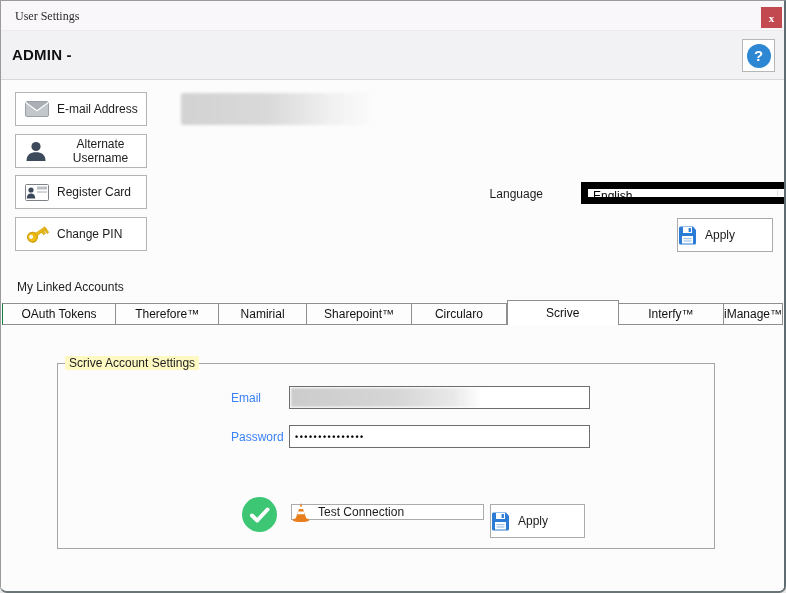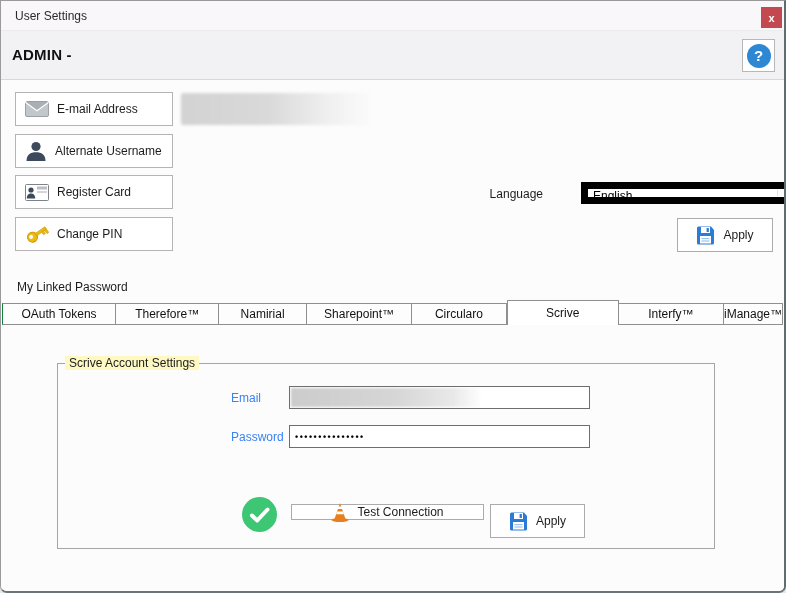--- a/index.html
+++ b/index.html
@@ -8,21 +8,21 @@
 
   .window {
     position:relative; width:786px; height:593px; background:#fcfcfc;
     border:1px solid #9a9a9a; border-right:2px solid #5f6d72;
     border-bottom:2px solid #6a7477; border-radius:0 0 7px 7px; overflow:hidden;
   }
 
   
   .titlebar {
     position:absolute; left:0; top:0; right:0; height:30px;
-    background:#f9f7fa; border-bottom:1px solid #ececec;
+    background:#f9f7fa; border-bottom:1px solid #ececec;font-family:Liberation Serif, serif;
   }
   .titlebar-text {
     position:absolute; left:14px; top:8px; font-size:12px; color:#2b2b2b;
   }
   .close-btn {
     position:absolute; right:2px; top:6px; width:21px; height:21px;
     background:#c1494f; color:#ffffff; font-size:11px; font-weight:bold;
     display:flex; align-items:center; justify-content:center; cursor:default;
   }
 
@@ -43,21 +43,21 @@
   .help-circle {
     width:24px; height:24px; border-radius:50%; background:#2d87d2;
     color:#ffffff; font-size:15px; font-weight:bold;
     display:flex; align-items:center; justify-content:center;
   }
 
   
   .body { position:absolute; left:0; top:80px; right:0; bottom:0; background:#fcfcfc; }
 
   .action-btn {
-    position:absolute; left:14px; width:158px; height:34px; background:#ffffff;
+    position:absolute; left:14px; width:132px; height:34px; background:#ffffff;
     border:1px solid #b4b4b4; display:flex; align-items:center; gap:8px;
     padding-left:9px; font-size:12px; color:#1c1c1c; cursor:default;
   }
   .action-btn svg { flex:0 0 auto; }
 
   .redacted {
     position:absolute; border-radius:2px;
     background:linear-gradient(90deg,#d2d2d2 0%,#d9d9d9 45%,#eeeeee 75%,rgba(245,245,245,0) 100%);
     filter:blur(1.5px);
   }
@@ -73,21 +73,21 @@
     font-size:12px; color:#000; padding-left:5px;margin-left:30px;
   }
   .combo-arrow {
     position:absolute; right:1px; top:1px; bottom:1px; width:18px;
     display:flex; align-items:center; justify-content:center; font-size:8px; color:#333;
     border-left:1px solid #e3e3e3; background:#fcfcfc;
   }
 
   .btn {
     background:#ffffff; border:1px solid #ababab; display:flex; align-items:center;
-    justify-content:center; gap:8px; font-size:12px; color:#1c1c1c; cursor:default;
+    gap:8px; font-size:12px; color:#1c1c1c; cursor:default;
   }
   .apply-top { position:absolute; left:676px; top:137px; width:96px; height:34px; }
 
   .linked-label { position:absolute; left:16px; top:199px; font-size:12px; color:#1c1c1c; }
 
   
   .tab-strip {
     position:absolute; left:1px; right:1px; top:219px; height:25px;
     display:flex; align-items:flex-end;
   }
@@ -206,21 +206,21 @@
         <path d="M1 2 a1.5 1.5 0 0 1 1.5-1.5 H15 L18 4 V17 a1.5 1.5 0 0 1-1.5 1.5 H2.5 A1.5 1.5 0 0 1 1 17 Z" fill="#2c7cd6"></path>
         <rect x="5" y="1" width="9" height="6" fill="#ffffff"></rect>
         <rect x="10.6" y="2" width="2.3" height="4" fill="#2c7cd6"></rect>
         <rect x="4" y="10" width="11" height="7.5" fill="#ffffff"></rect>
         <rect x="5.5" y="12" width="8" height="1.2" fill="#9ec3ea"></rect>
         <rect x="5.5" y="14.4" width="8" height="1.2" fill="#9ec3ea"></rect>
       </svg>
       <span>Apply</span>
     </button>
 
-    <span class="linked-label">My Linked Password</span>
+    <span class="linked-label">My Linked Accounts</span>
 
     <div class="tab-strip">
         <div class="tab" style="width: 117px;">
           <span>OAuth Tokens</span>
         </div>
         <div class="tab" style="width: 106px;">
           <span>Therefore™</span>
         </div>
         <div class="tab" style="width: 90px;">
           <span>Namirial</span>

